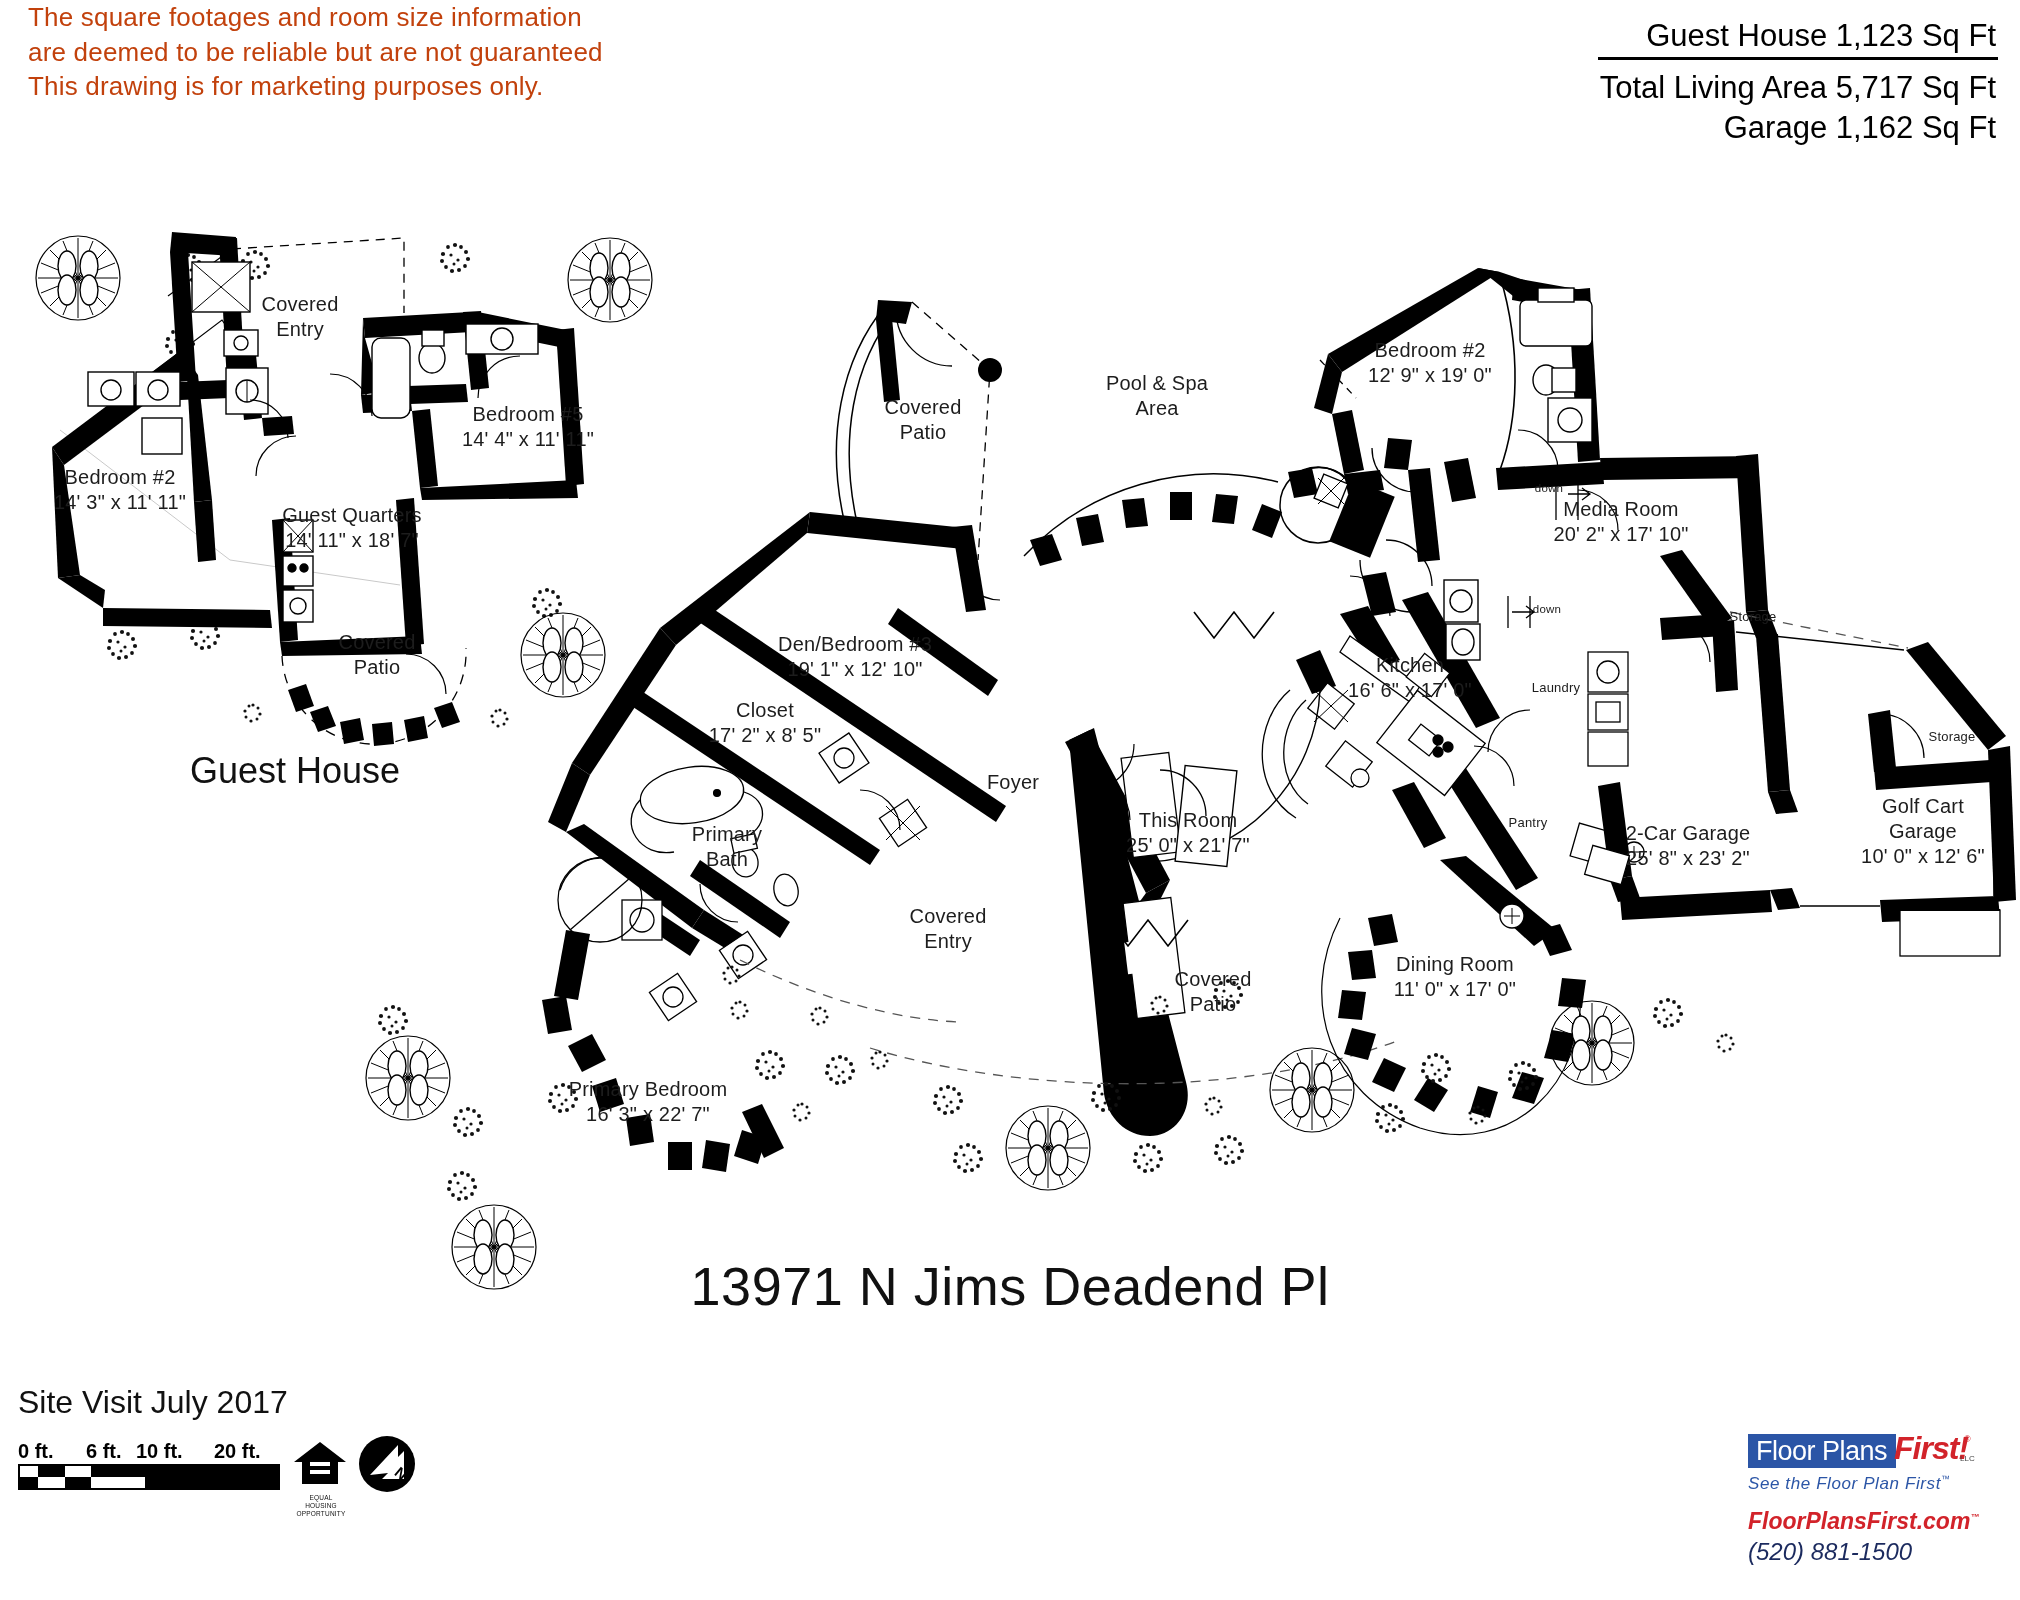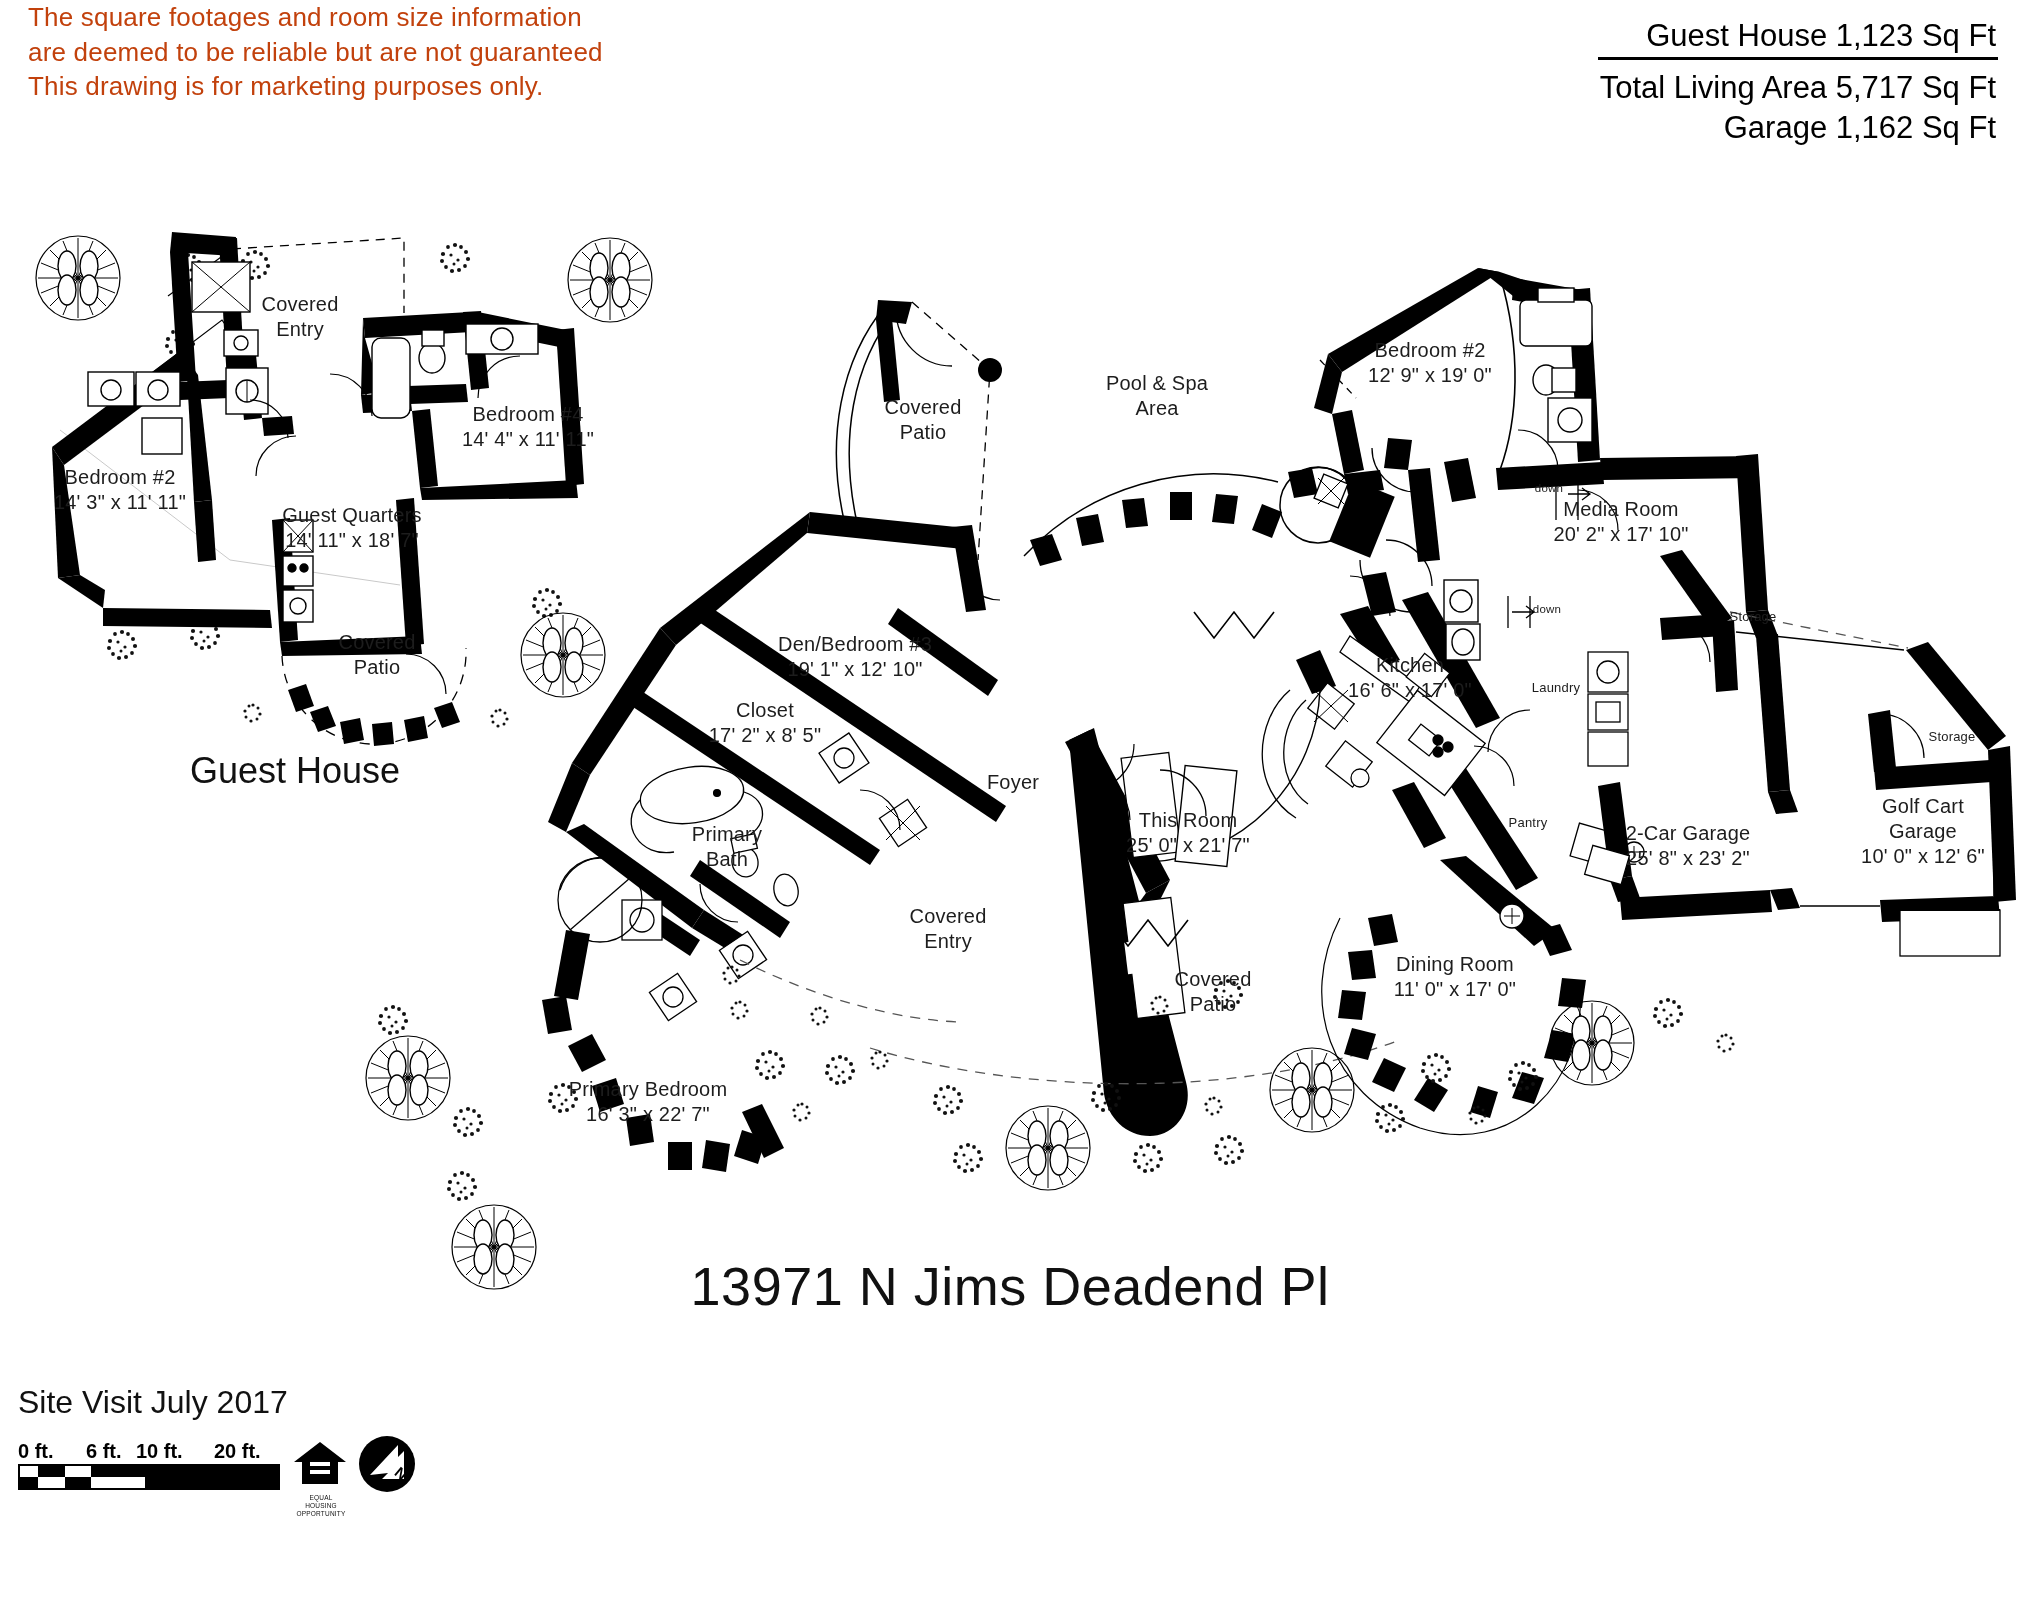--- a/index.html
+++ b/index.html
@@ -714,21 +714,21 @@
       <use href="#shrub-sm" x="740" y="1010"></use>
       <use href="#shrub-sm" x="732" y="975"></use>
     </g>
   </svg>
 
   <div class="lbl" style="left:120px; top:490px;">
     <span class="nm">Bedroom #2</span>
     <span class="dim">14' 3" x 11' 11"</span>
   </div>
   <div class="lbl" style="left:528px; top:427px;">
-    <span class="nm">Bedroom #4</span>
+    <span class="nm">Bedroom #5</span>
     <span class="dim">14' 4" x 11' 11"</span>
   </div>
   <div class="lbl" style="left:352px; top:528px;">
     <span class="nm">Guest Quarters</span>
     <span class="dim">14' 11" x 18' 7"</span>
   </div>
   <div class="lbl" style="left:300px; top:317px;">
     <span class="nm">Covered</span>
     <span class="dim">Entry</span>
   </div>
@@ -838,14 +838,30 @@
     <div>HOUSING</div>
     <div>OPPORTUNITY</div>
   </div>
 
   <svg class="north" viewBox="0 0 58 58">
     <circle cx="29" cy="29" r="28" fill="#000"></circle>
     <path d="M12,40 L40,10 L40,22 L46,16 L46,44 L24,44 L30,38 Z" fill="#fff"></path>
     <text x="38" y="40" font-family="Liberation Sans, sans-serif" font-size="15" font-weight="bold" fill="#000" transform="rotate(40 38 36)">N</text>
   </svg>
 
+  <div class="brand">
+    <div class="brand-logo">
+      <div class="brand-blue"></div>
+      <div class="brand-fp">Floor Plans</div>
+      <div class="brand-first">First!</div>
+      <div class="brand-reg">®</div>
+      <div class="brand-llc">LLC</div>
+    </div>
+    <div class="brand-tag">
+      <span>See the Floor Plan First</span><span class="brand-tm">™</span>
+    </div>
+    <div class="brand-url">
+      <span>FloorPlansFirst.com</span><span class="brand-tm">™</span>
+    </div>
+    <div class="brand-phone">(520) 881-1500</div>
+  </div>
 
 </div>
 
 </body></html>

